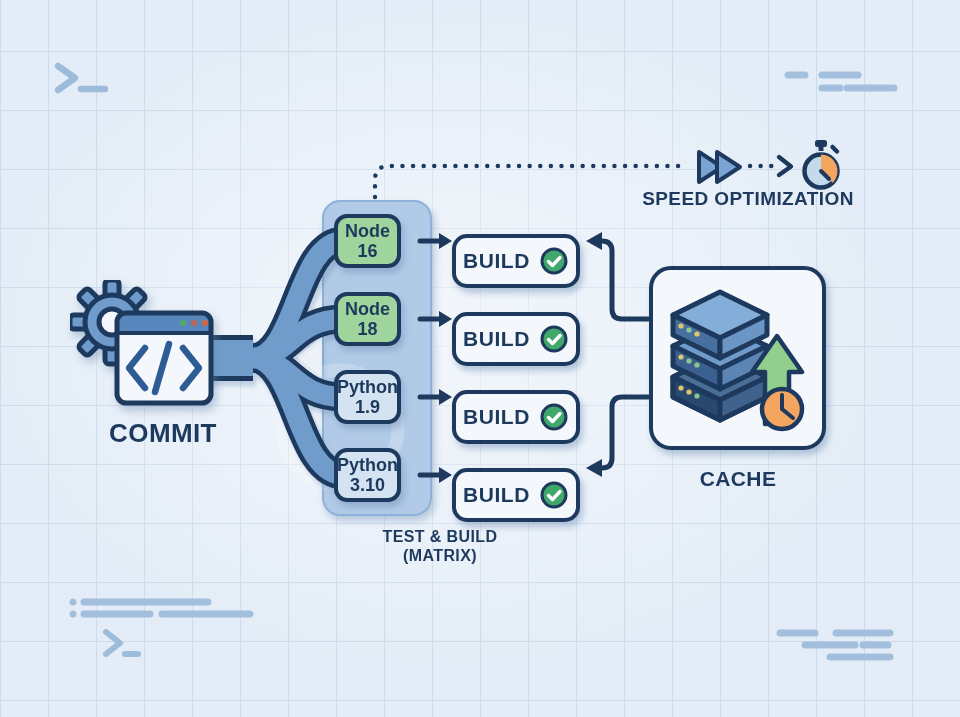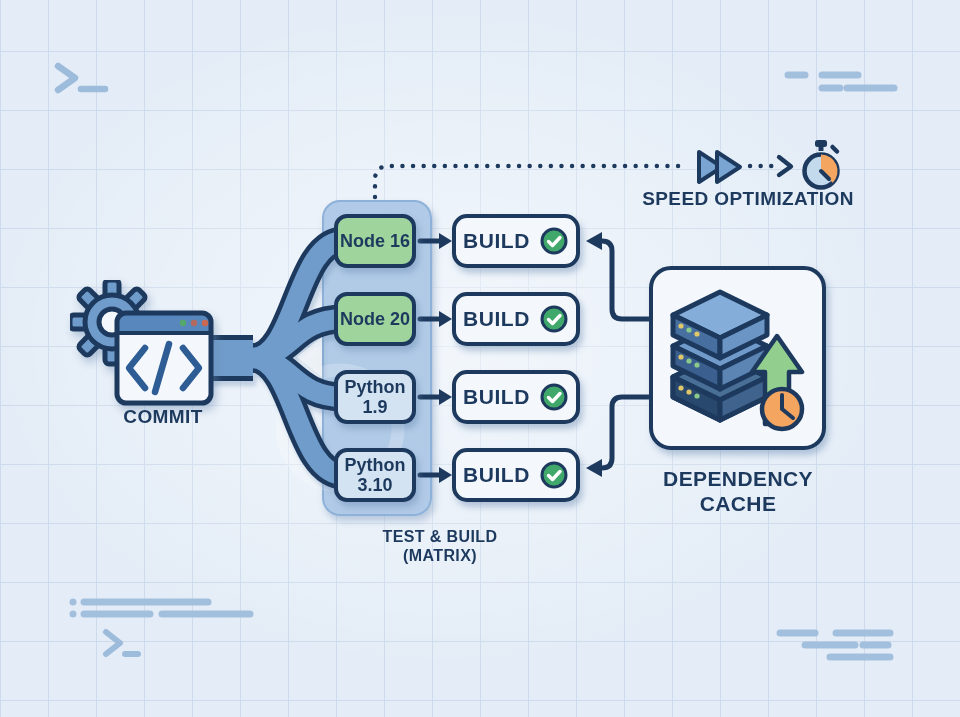--- a/index.html
+++ b/index.html
@@ -45,26 +45,26 @@
     background:var(--box-fill);
     box-shadow:3px 5px 6px rgba(109,140,180,0.45);
     display:flex;align-items:center;justify-content:center;
   }
   .matrix-container{
     position:absolute;left:322px;top:200px;width:106px;height:312px;
     background:rgba(171,199,229,0.92);
     border:2px solid #8db1d8;border-radius:18px;
     box-shadow:3px 5px 7px rgba(109,140,180,0.4);
   }
-  .node-box{left:334px;width:82px;height:54px;flex-direction:column;
+  .node-box{left:334px;width:67px;height:54px;flex-direction:column;
     font-size:18px;font-weight:bold;line-height:1.12;text-align:center;}
   .node-green{background:var(--green);}
   .node-blue{background:var(--node-blue);}
   .build-box{left:452px;width:128px;height:54px;gap:9px;border-radius:15px;
-    font-size:21px;font-weight:bold;letter-spacing:.6px;}
+    font-size:21px;font-weight:bold;letter-spacing:.6px;margin-top:20px;}
   .cache-box{left:649px;top:266px;width:177px;height:184px;border-radius:22px;}
   svg{display:block;}
 </style>
 </head>
 <body>
 
 <div class="canvas">
 
   <div class="grid-layer"></div>
   <div class="glow-layer"></div>
@@ -149,21 +149,21 @@
       <path d="M99 64 L85 112"></path>
       <path d="M113 68 L129 88 L113 108"></path>
     </g>
   </svg>
 
   <div class="box node-box node-green" style="top:214px">
     <div>Node 16</div>
     <div></div>
   </div>
   <div class="box node-box node-green" style="top:292px">
-    <div>Node 20</div>
+    <div>Node 18</div>
     <div></div>
   </div>
   <div class="box node-box node-blue" style="top:370px">
     <div>Python</div>
     <div>1.9</div>
   </div>
   <div class="box node-box node-blue" style="top:448px">
     <div>Python</div>
     <div>3.10</div>
   </div>
@@ -244,29 +244,28 @@
 
   <svg class="abs" style="left:798px;top:139px" width="47" height="55" viewBox="0 0 47 55">
     <rect x="17" y="1" width="12" height="7" rx="2.5" fill="#1d3a5e"></rect>
     <rect x="20.5" y="6" width="5" height="6" fill="#1d3a5e"></rect>
     <line x1="34.5" y1="8" x2="39" y2="12.5" stroke="#1d3a5e" stroke-width="4.5" stroke-linecap="round"></line>
     <circle cx="23" cy="32" r="16.5" fill="#c3d9ec" stroke="#1d3a5e" stroke-width="4.5"></circle>
     <path d="M23 32 L23 15.5 A16.5 16.5 0 0 1 34.7 43.7 Z" fill="#f4a55f"></path>
     <path d="M23 32 L31 40" stroke="#1d3a5e" stroke-width="4" stroke-linecap="round"></path>
   </svg>
 
-  <div class="caption" style="left:83px;top:406px;width:160px;font-size:19px">COMMIT</div>
+  <div class="caption" style="left:83px;top:418px;width:160px;font-size:26px">COMMIT</div>
 
   <div class="caption" style="left:330px;top:528px;width:220px;font-size:16px">
     <div>TEST &amp; BUILD</div>
     <div>(MATRIX)</div>
   </div>
 
   <div class="caption" style="left:628px;top:467px;width:220px;font-size:21px">
-    <div>DEPENDENCY</div>
     <div>CACHE</div>
   </div>
 
   <div class="caption" style="left:618px;top:188px;width:260px;font-size:19px">SPEED OPTIMIZATION</div>
 
   <svg class="abs" style="left:54px;top:62px" width="58" height="34" viewBox="0 0 58 34">
     <path d="M4 4 L21 16 L4 28" stroke="#9dbbdb" stroke-width="6.5" fill="none" stroke-linecap="round" stroke-linejoin="round"></path>
     <line x1="27" y1="27" x2="51" y2="27" stroke="#9dbbdb" stroke-width="6.5" stroke-linecap="round"></line>
   </svg>
 

